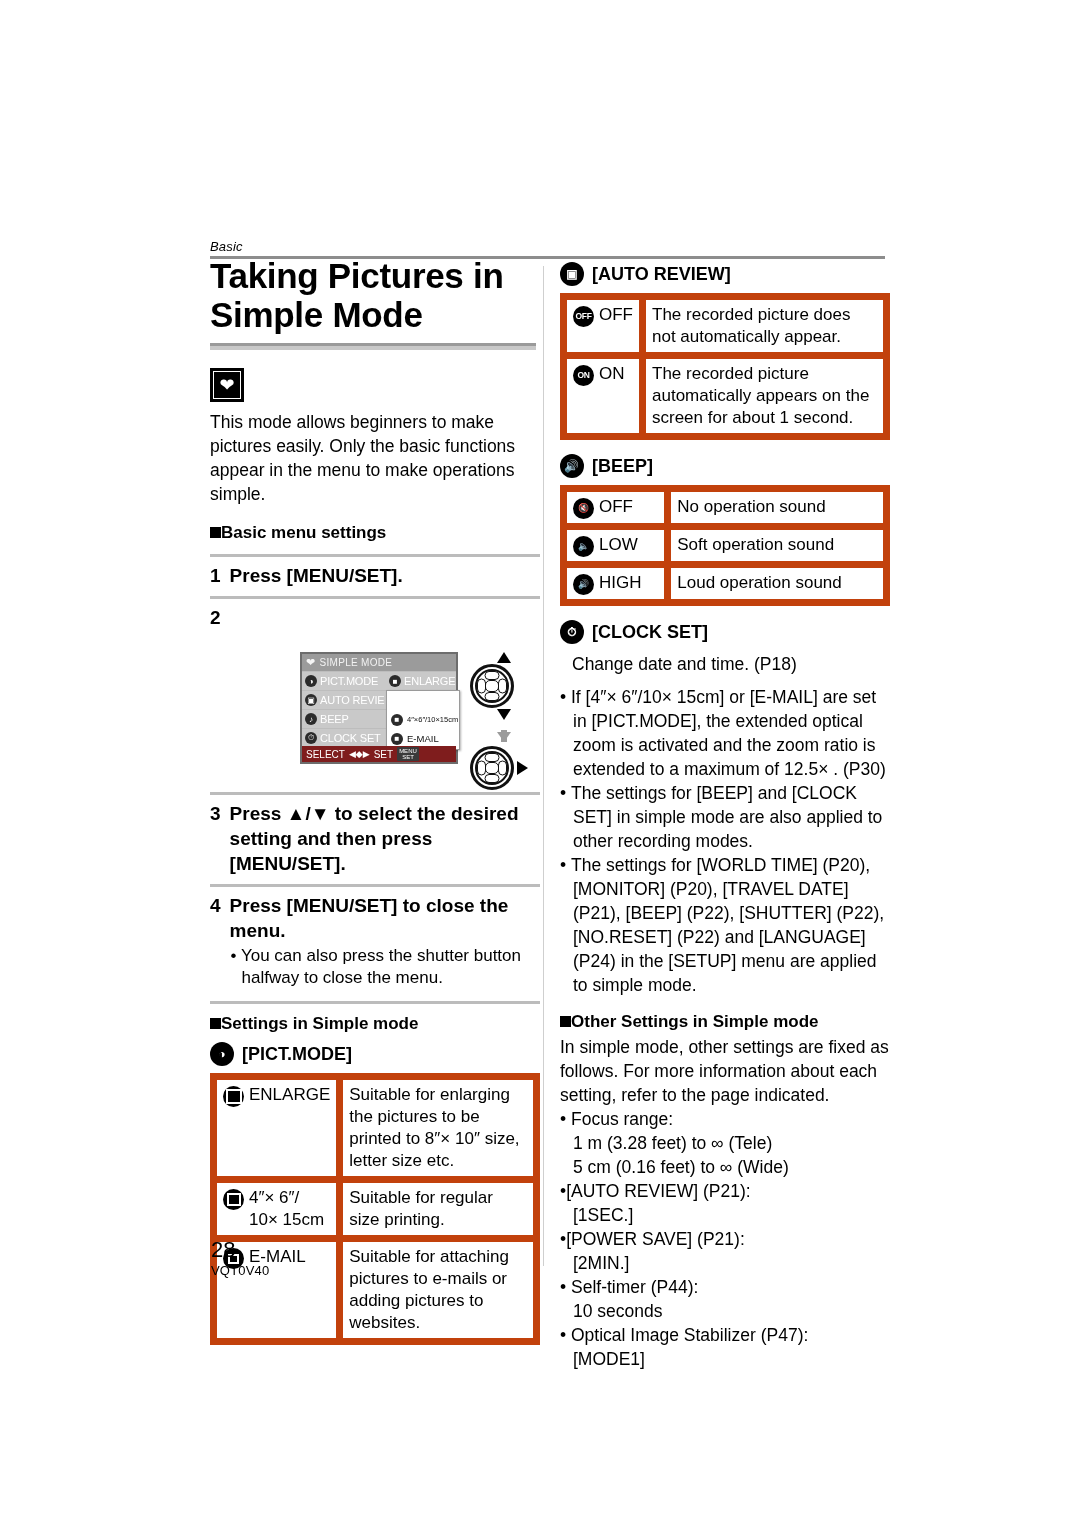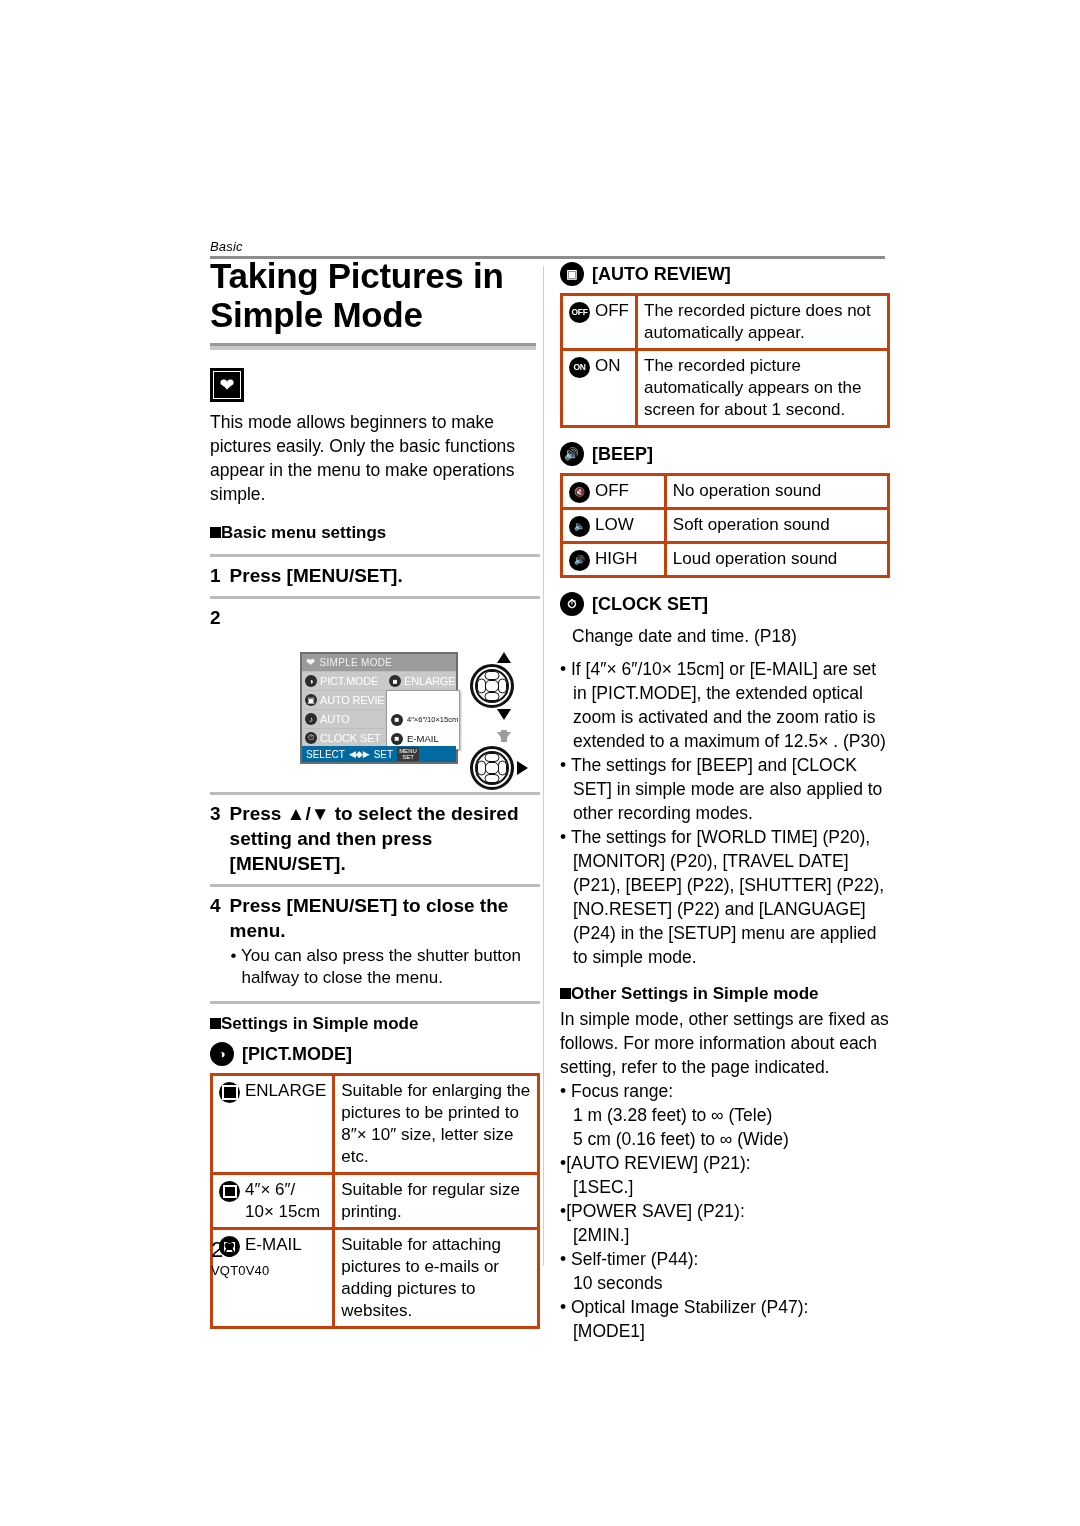--- a/index.html
+++ b/index.html
@@ -108,21 +108,21 @@
     color:#ffffff;font-size:11px;letter-spacing:-0.2px;
     border-bottom:1px solid #bdbdbd;
   }
   .ic{
     width:12px;height:12px;border-radius:50%;background:#2b2b2b;
     display:inline-flex;align-items:center;justify-content:center;
     color:#fff;font-size:8px;flex:0 0 auto;
   }
   .lcd-foot{
     position:absolute;left:0;bottom:0;width:100%;height:16px;
-    background:#0369a1;display:flex;align-items:center;gap:4px;
+    background:#7f1d1d;display:flex;align-items:center;gap:4px;
     padding-left:4px;font-size:10px;color:#fff;box-sizing:border-box;
   }
   .setbadge{
     background:#3a3a3a;color:#fff;font-size:6px;line-height:6px;
     padding:1px 2px;border-radius:1px;text-align:center;
   }
   .popup{
     position:absolute;left:84px;top:36px;width:72px;height:58px;
     background:#ffffff;border:1px solid #9a9a9a;
     box-shadow:1px 1px 2px rgba(0,0,0,.3);
@@ -163,21 +163,21 @@
   .grayarrow:before{
     content:"";position:absolute;left:-3px;top:-12px;width:6px;height:12px;background:#9b9b9b;
   }
 
   
   table.t{
     border-collapse:collapse;width:100%;margin-top:7px;
     border:2px solid #000;
   }
   table.t td{
-    border:3px solid #c2410c;
+    border:7px solid #c2410c;
     padding:4px 6px;
     font-size:17px;line-height:22px;
     vertical-align:top;
   }
   table.t td.k{white-space:nowrap;}
   .kcell{display:flex;align-items:flex-start;gap:5px;}
 
   
   .gic{
     flex:0 0 auto;width:21px;height:21px;border-radius:50%;
@@ -274,21 +274,21 @@
               <span class="ic">■</span>
               <span>ENLARGE</span>
             </span>
           </div>
           <div class="lcd-row">
             <span class="ic">▣</span>
             <span>AUTO REVIE</span>
           </div>
           <div class="lcd-row">
             <span class="ic">♪</span>
-            <span>AUTO</span>
+            <span>BEEP</span>
           </div>
           <div class="lcd-row">
             <span class="ic">⏱</span>
             <span>CLOCK SET</span>
           </div>
         </div>
         <div class="popup">
           <div class="popup-row" style="margin-top:19px;">
             <span class="ic">■</span>
             <span style="font-size:7.5px;">4″×6″/10×15cm</span>

